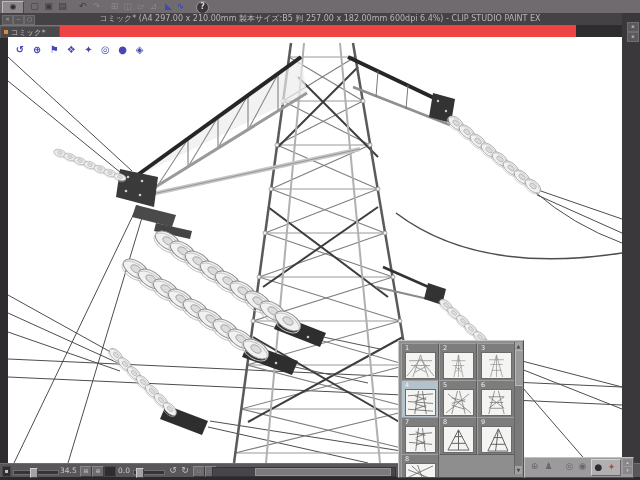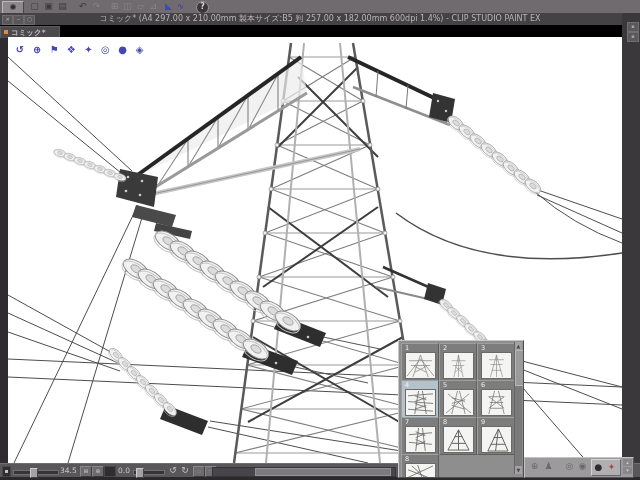--- a/index.html
+++ b/index.html
@@ -10,21 +10,21 @@
   .appbtn{position:absolute;left:2px;top:1px;width:20px;height:11px;background:#8d898d;border:1px solid #bdbabd;border-right-color:#4a474a;border-bottom-color:#4a474a;color:#2c2a2c;font-size:8px;line-height:10px;text-align:center;}
   .ci{position:absolute;top:0;height:13px;font-size:9px;line-height:13px;text-align:center;width:13px;color:#3c393c;}
   .ci.dim{color:#8a868a;}
   .ci.blue{color:#3d49b4;font-weight:bold;}
   .helpbtn{position:absolute;left:196px;top:1px;width:11px;height:11px;border-radius:50%;background:#3a373a;border:1px solid #9a969a;color:#d8d5d8;font-size:8px;line-height:10px;text-align:center;font-weight:bold;}
   
   .titlebar{position:absolute;left:0;top:13px;width:640px;height:12px;background:#454245;}
   .winbtn{position:absolute;top:2px;width:9px;height:8px;background:#5a575a;border:1px solid #6e6b6e;color:#b5b2b5;font-size:5px;line-height:7px;text-align:center;}
   .title{position:absolute;left:0;top:0;width:640px;height:12px;text-align:center;font-size:8px;line-height:12px;color:#b8b5b8;white-space:nowrap;}
   
-  .tabstrip{position:absolute;left:0;top:25px;width:640px;height:12px;background:#000000;font-weight:bold;}
+  .tabstrip{position:absolute;left:0;top:25px;width:576px;height:12px;background:#ef4444;}
   .doctab{position:absolute;left:0;top:1px;width:58px;height:11px;background:#4c494c;border:1px solid #5e5b5e;border-bottom:none;}
   .doctab .dot{position:absolute;left:3px;top:3px;width:4px;height:4px;background:#d98c3f;}
   .doctab .lbl{position:absolute;left:10px;top:0;font-size:7.5px;line-height:11px;color:#c2bfc2;white-space:nowrap;}
   
   .canvas{position:absolute;left:8px;top:37px;width:614px;height:426px;background:#ffffff;overflow:hidden;}
   .canvas svg{position:absolute;left:0;top:0;}
   .ctools{position:absolute;left:14px;top:38px;height:12px;z-index:6;}
   .ctools span{display:inline-block;width:12px;font-size:10px;line-height:12px;color:#4646b4;text-align:center;font-weight:bold;}
   
   .rstrip{position:absolute;left:622px;top:13px;width:18px;height:463px;background:#3a383a;}
@@ -73,21 +73,21 @@
   <span class="ci blue" style="left:162px">◣</span>
   <span class="ci blue" style="left:174px">∿</span>
 
   <div class="helpbtn">?</div>
 </div>
 
 <div class="titlebar">
   <div class="winbtn" style="left:2px">✕</div>
   <div class="winbtn" style="left:13px">─</div>
   <div class="winbtn" style="left:24px">▢</div>
-  <div class="title">コミック* (A4 297.00 x 210.00mm 製本サイズ:B5 判 257.00 x 182.00mm 600dpi 1.4%) - CLIP STUDIO PAINT EX</div>
+  <div class="title">コミック* (A4 297.00 x 210.00mm 製本サイズ:B5 判 257.00 x 182.00mm 600dpi 6.4%) - CLIP STUDIO PAINT EX</div>
 </div>
 
 <div class="tabstrip">
   <div class="doctab">
     <span class="dot"></span>
     <span class="lbl">コミック*</span>
   </div>
 </div>
 
 <div class="canvas">

